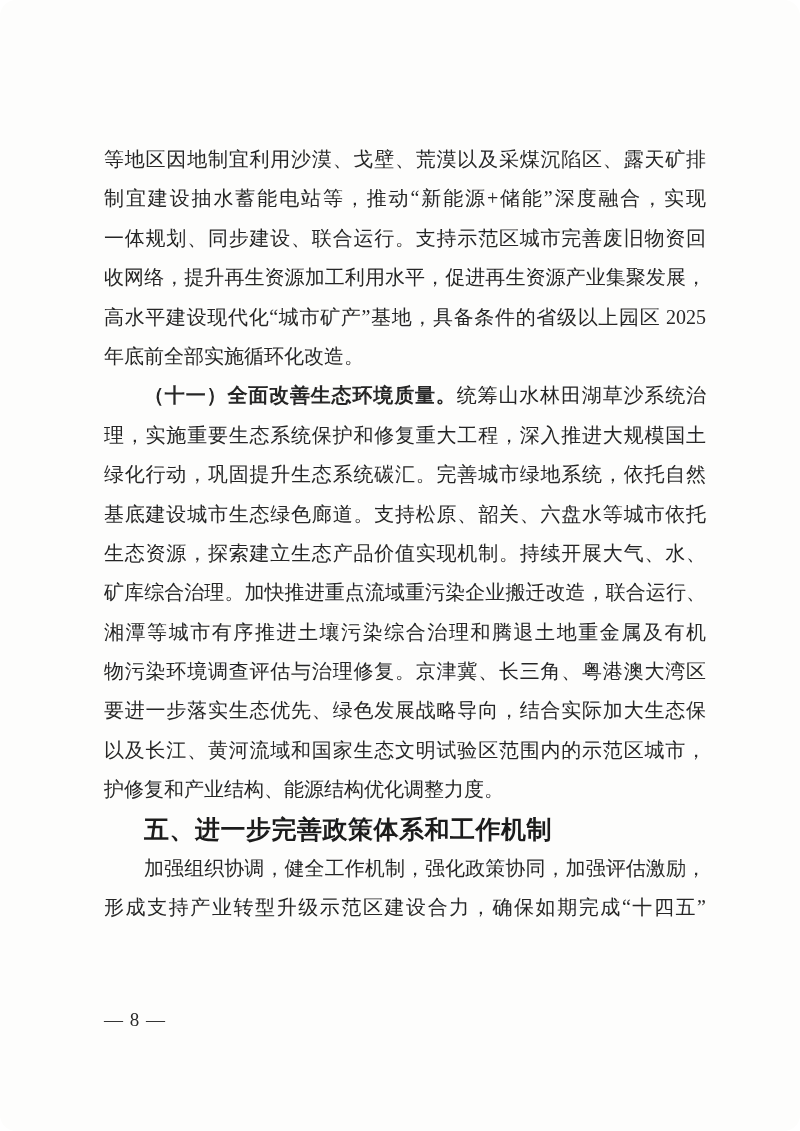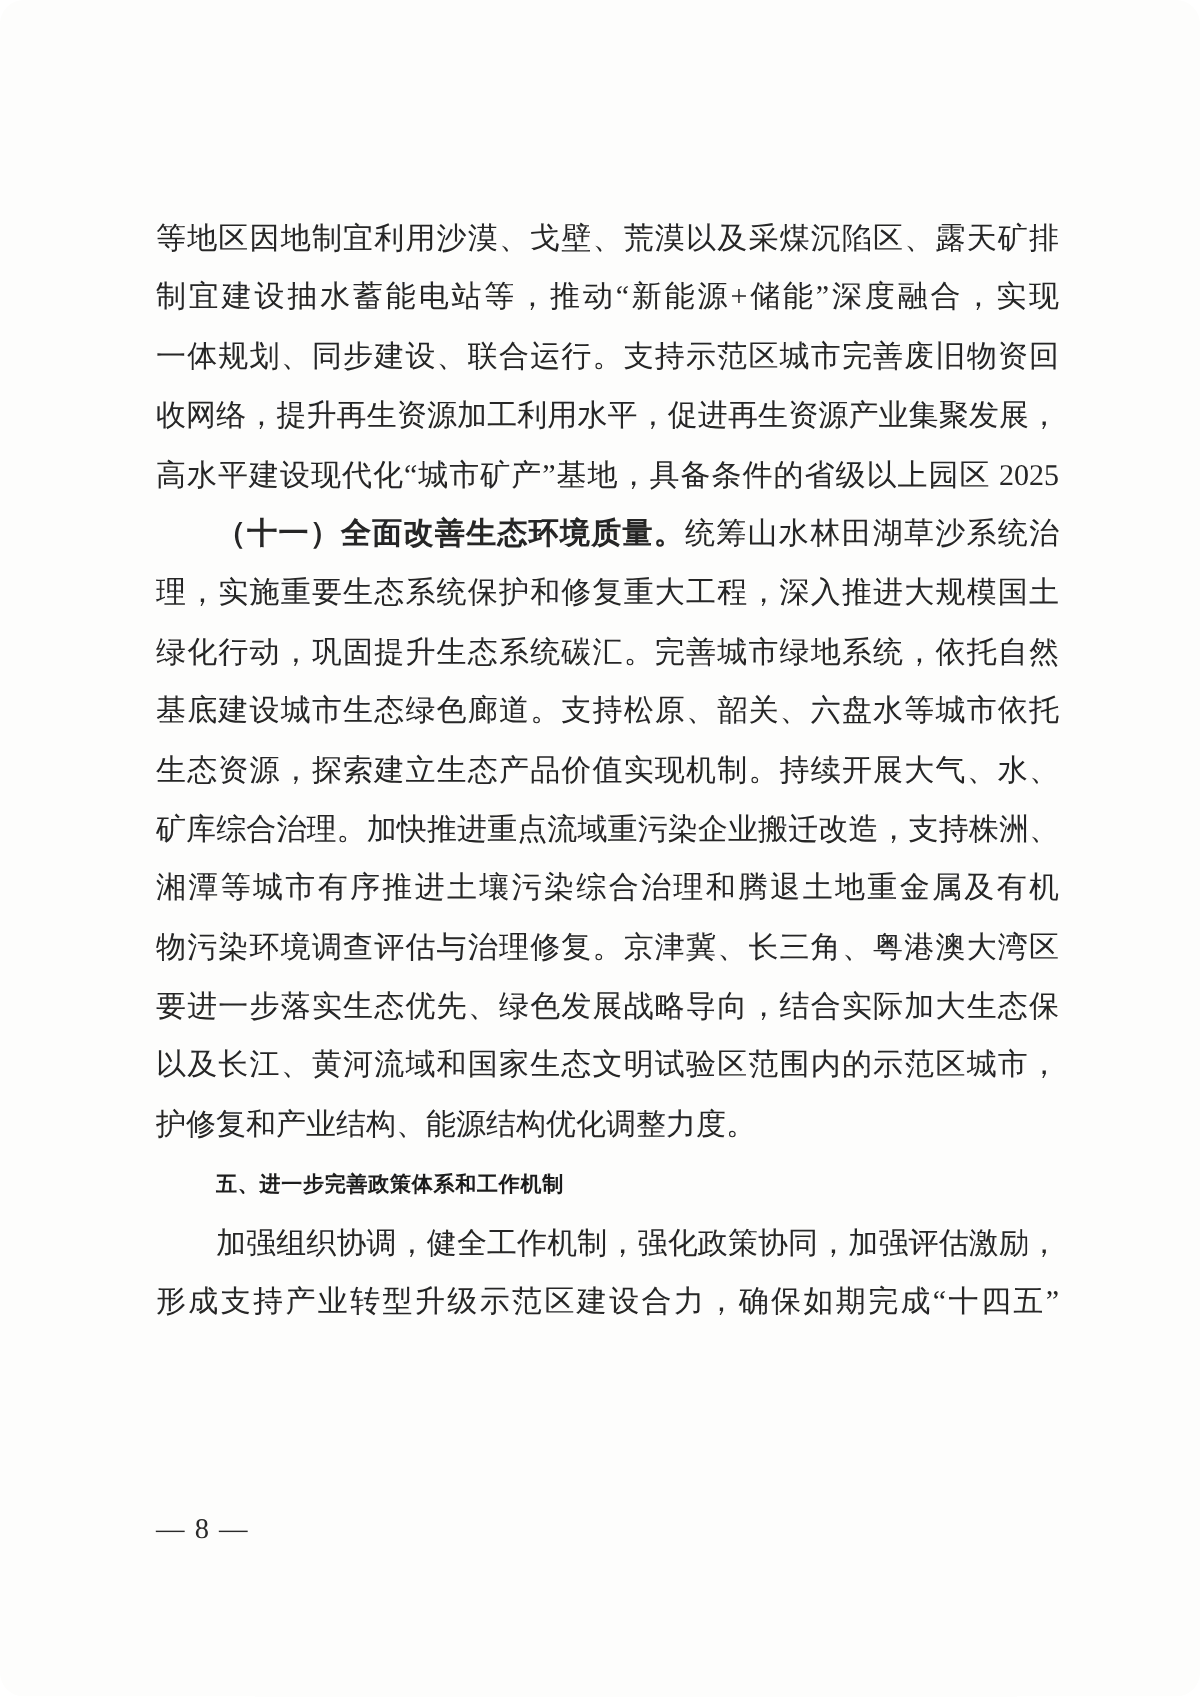--- a/index.html
+++ b/index.html
@@ -38,21 +38,21 @@
   }
   .line.full {
     text-align-last: justify;
   }
   .line.indent {
     text-indent: 40px;
   }
   .line.heading {
     font-family: "Liberation Sans", sans-serif;
     font-weight: 700;
-    font-size: 14px;
+    font-size: 25px;
     letter-spacing: 0.5px;
     color: #1c1c1c;
   }
   .seg-normal {
     font-weight: 400;
   }
   .seg-kaiti {
     
     font-weight: 600;
   }
@@ -71,28 +71,29 @@
 <body>
 
 <div class="page">
   <div class="doc-body" id="doc-body">
       <div class="para">
         <div class="line full"><span class="seg-normal">等地区因地制宜利用沙漠、戈壁、荒漠以及采煤沉陷区、露天矿排</span></div>
         <div class="line full"><span class="seg-normal">制宜建设抽水蓄能电站等，推动“新能源+储能”深度融合，实现</span></div>
         <div class="line full"><span class="seg-normal">一体规划、同步建设、联合运行。支持示范区城市完善废旧物资回</span></div>
         <div class="line full"><span class="seg-normal">收网络，提升再生资源加工利用水平，促进再生资源产业集聚发展，</span></div>
         <div class="line full"><span class="seg-normal">高水平建设现代化“城市矿产”基地，具备条件的省级以上园区 2025</span></div>
+        <div class="line"><span class="seg-normal">年底前全部实施循环化改造。</span></div>
       </div>
       <div class="para">
         <div class="line full indent"><span class="seg-kaiti">（十一）全面改善生态环境质量。</span><span class="seg-normal">统筹山水林田湖草沙系统治</span></div>
         <div class="line full"><span class="seg-normal">理，实施重要生态系统保护和修复重大工程，深入推进大规模国土</span></div>
         <div class="line full"><span class="seg-normal">绿化行动，巩固提升生态系统碳汇。完善城市绿地系统，依托自然</span></div>
         <div class="line full"><span class="seg-normal">基底建设城市生态绿色廊道。支持松原、韶关、六盘水等城市依托</span></div>
         <div class="line full"><span class="seg-normal">生态资源，探索建立生态产品价值实现机制。持续开展大气、水、</span></div>
-        <div class="line full"><span class="seg-normal">矿库综合治理。加快推进重点流域重污染企业搬迁改造，支持株洲、</span></div>
+        <div class="line full"><span class="seg-normal">矿库综合治理。加快推进重点流域重污染企业搬迁改造，联合运行、</span></div>
         <div class="line full"><span class="seg-normal">湘潭等城市有序推进土壤污染综合治理和腾退土地重金属及有机</span></div>
         <div class="line full"><span class="seg-normal">物污染环境调查评估与治理修复。京津冀、长三角、粤港澳大湾区</span></div>
         <div class="line full"><span class="seg-normal">要进一步落实生态优先、绿色发展战略导向，结合实际加大生态保</span></div>
         <div class="line full"><span class="seg-normal">以及长江、黄河流域和国家生态文明试验区范围内的示范区城市，</span></div>
         <div class="line"><span class="seg-normal">护修复和产业结构、能源结构优化调整力度。</span></div>
       </div>
       <div class="line heading indent">五、进一步完善政策体系和工作机制</div>
       <div class="para">
         <div class="line full indent"><span class="seg-normal">加强组织协调，健全工作机制，强化政策协同，加强评估激励，</span></div>
         <div class="line full"><span class="seg-normal">形成支持产业转型升级示范区建设合力，确保如期完成“十四五”</span></div>

